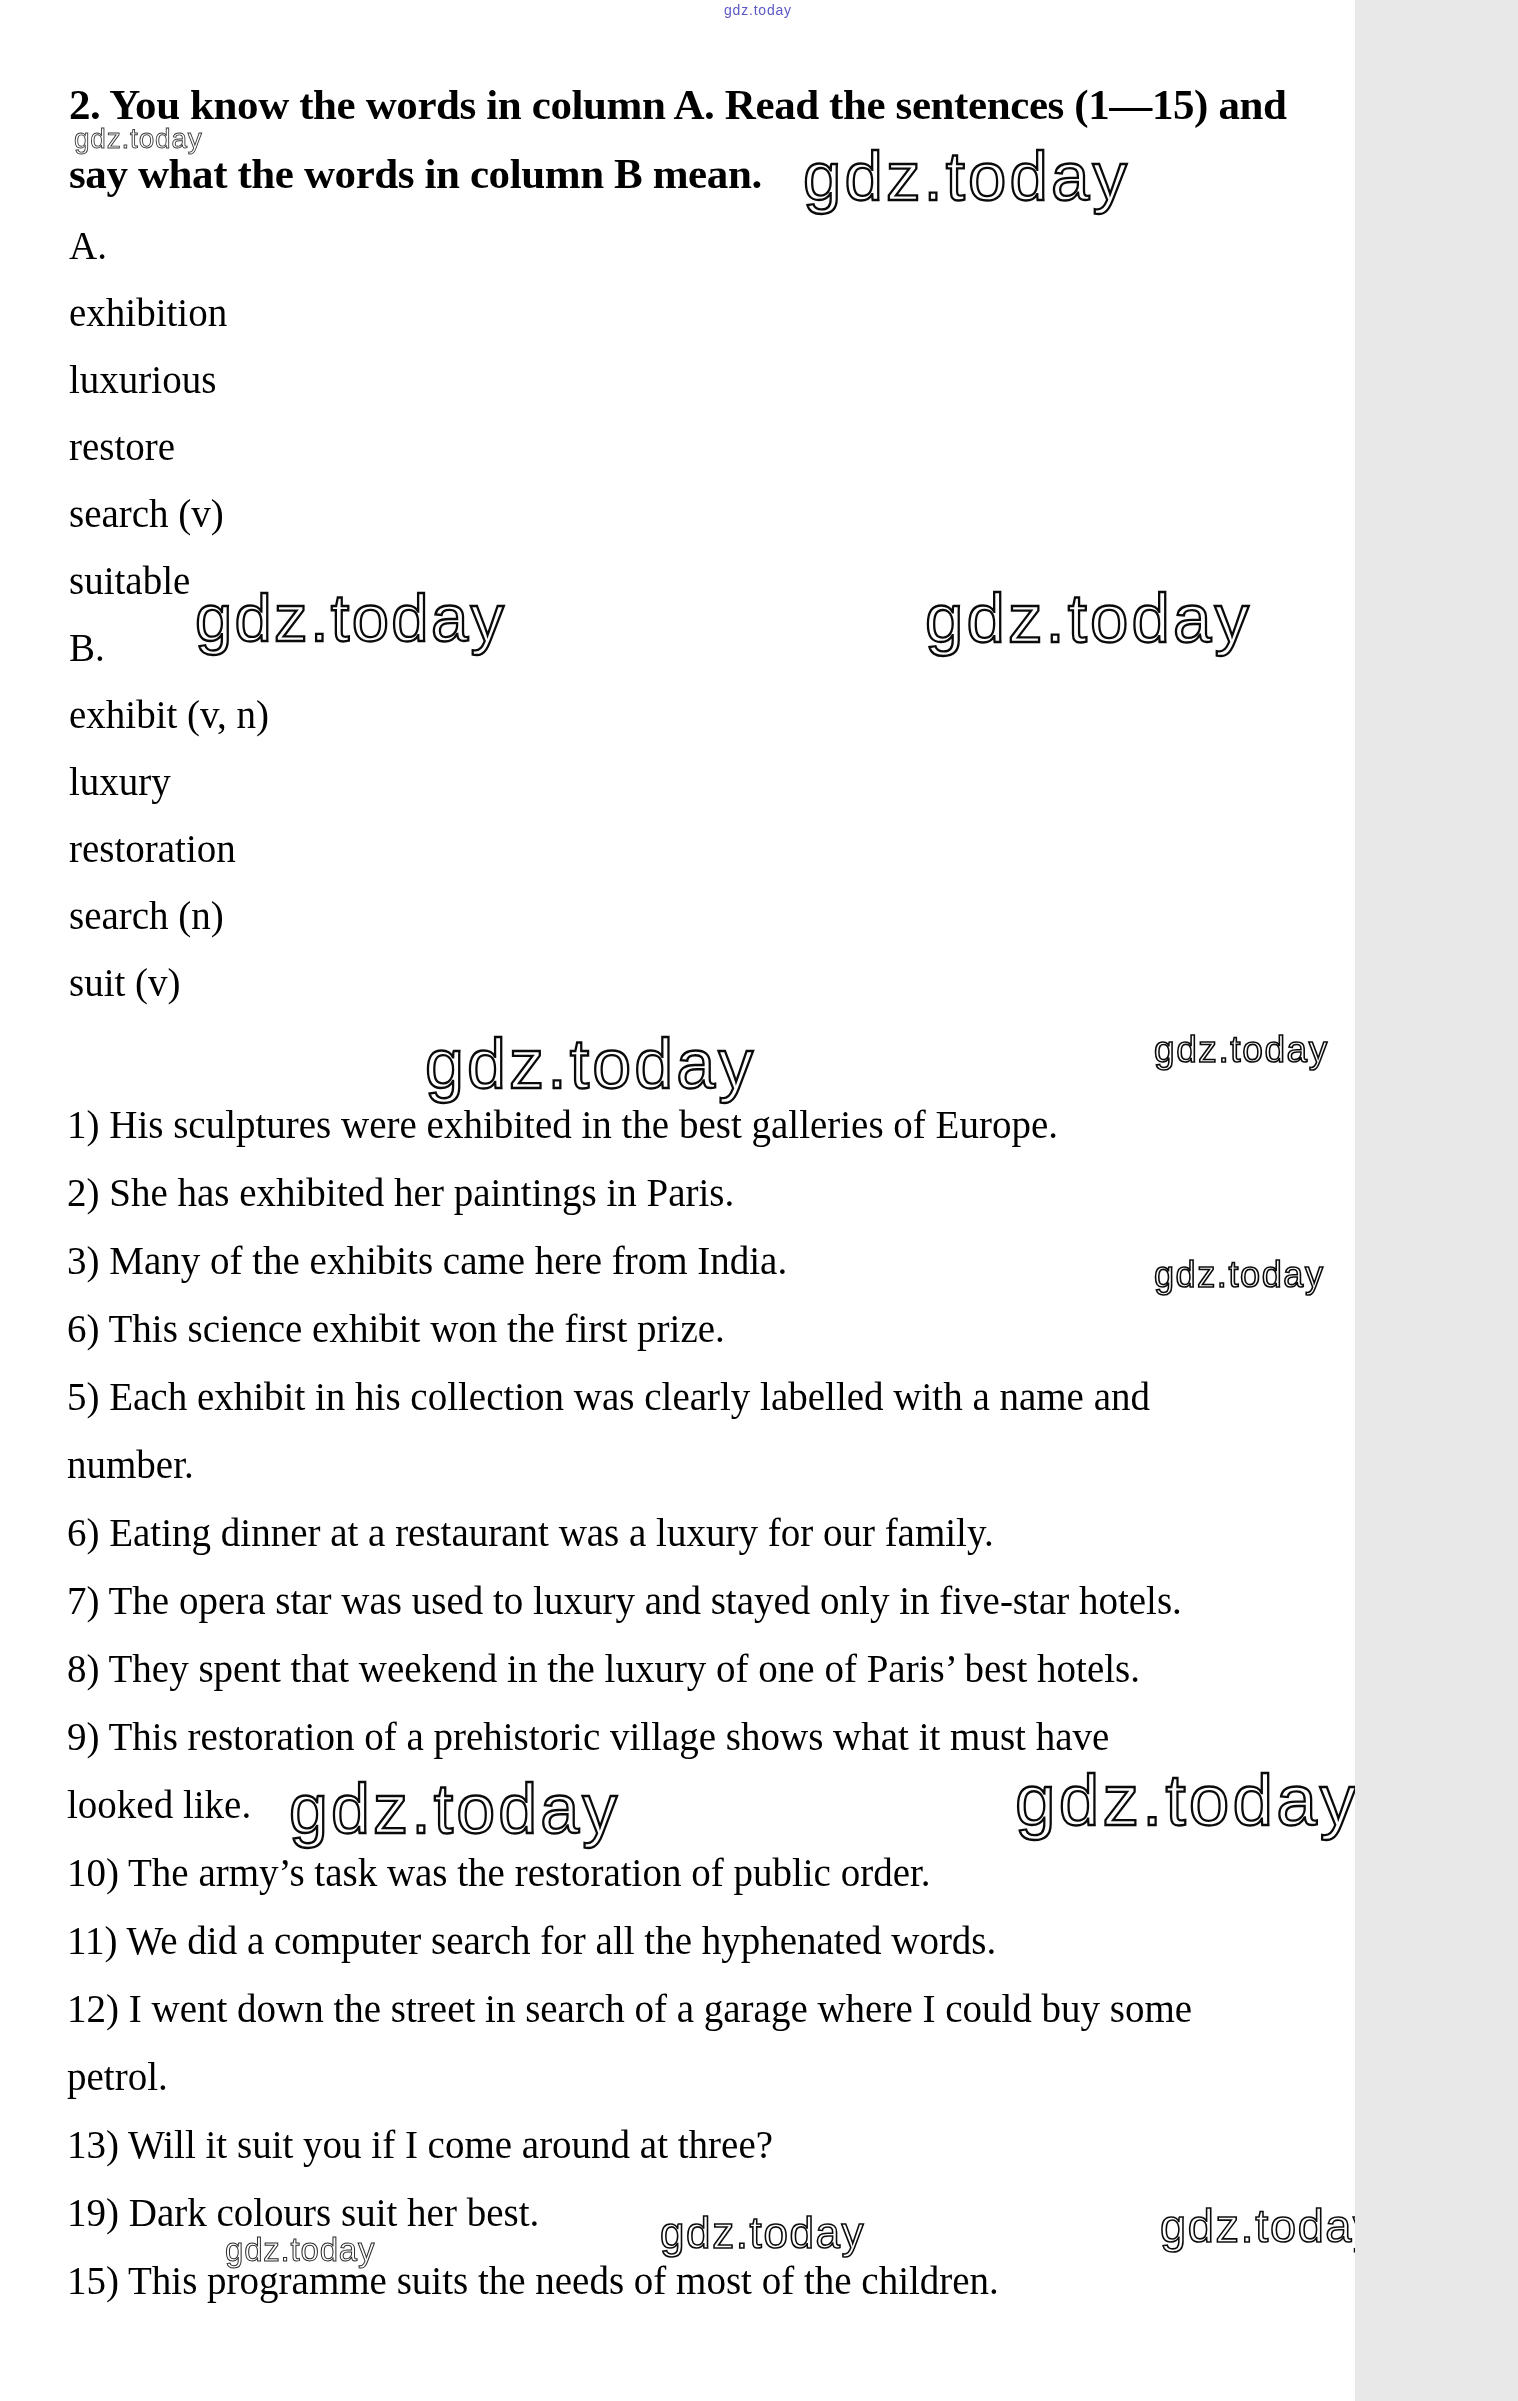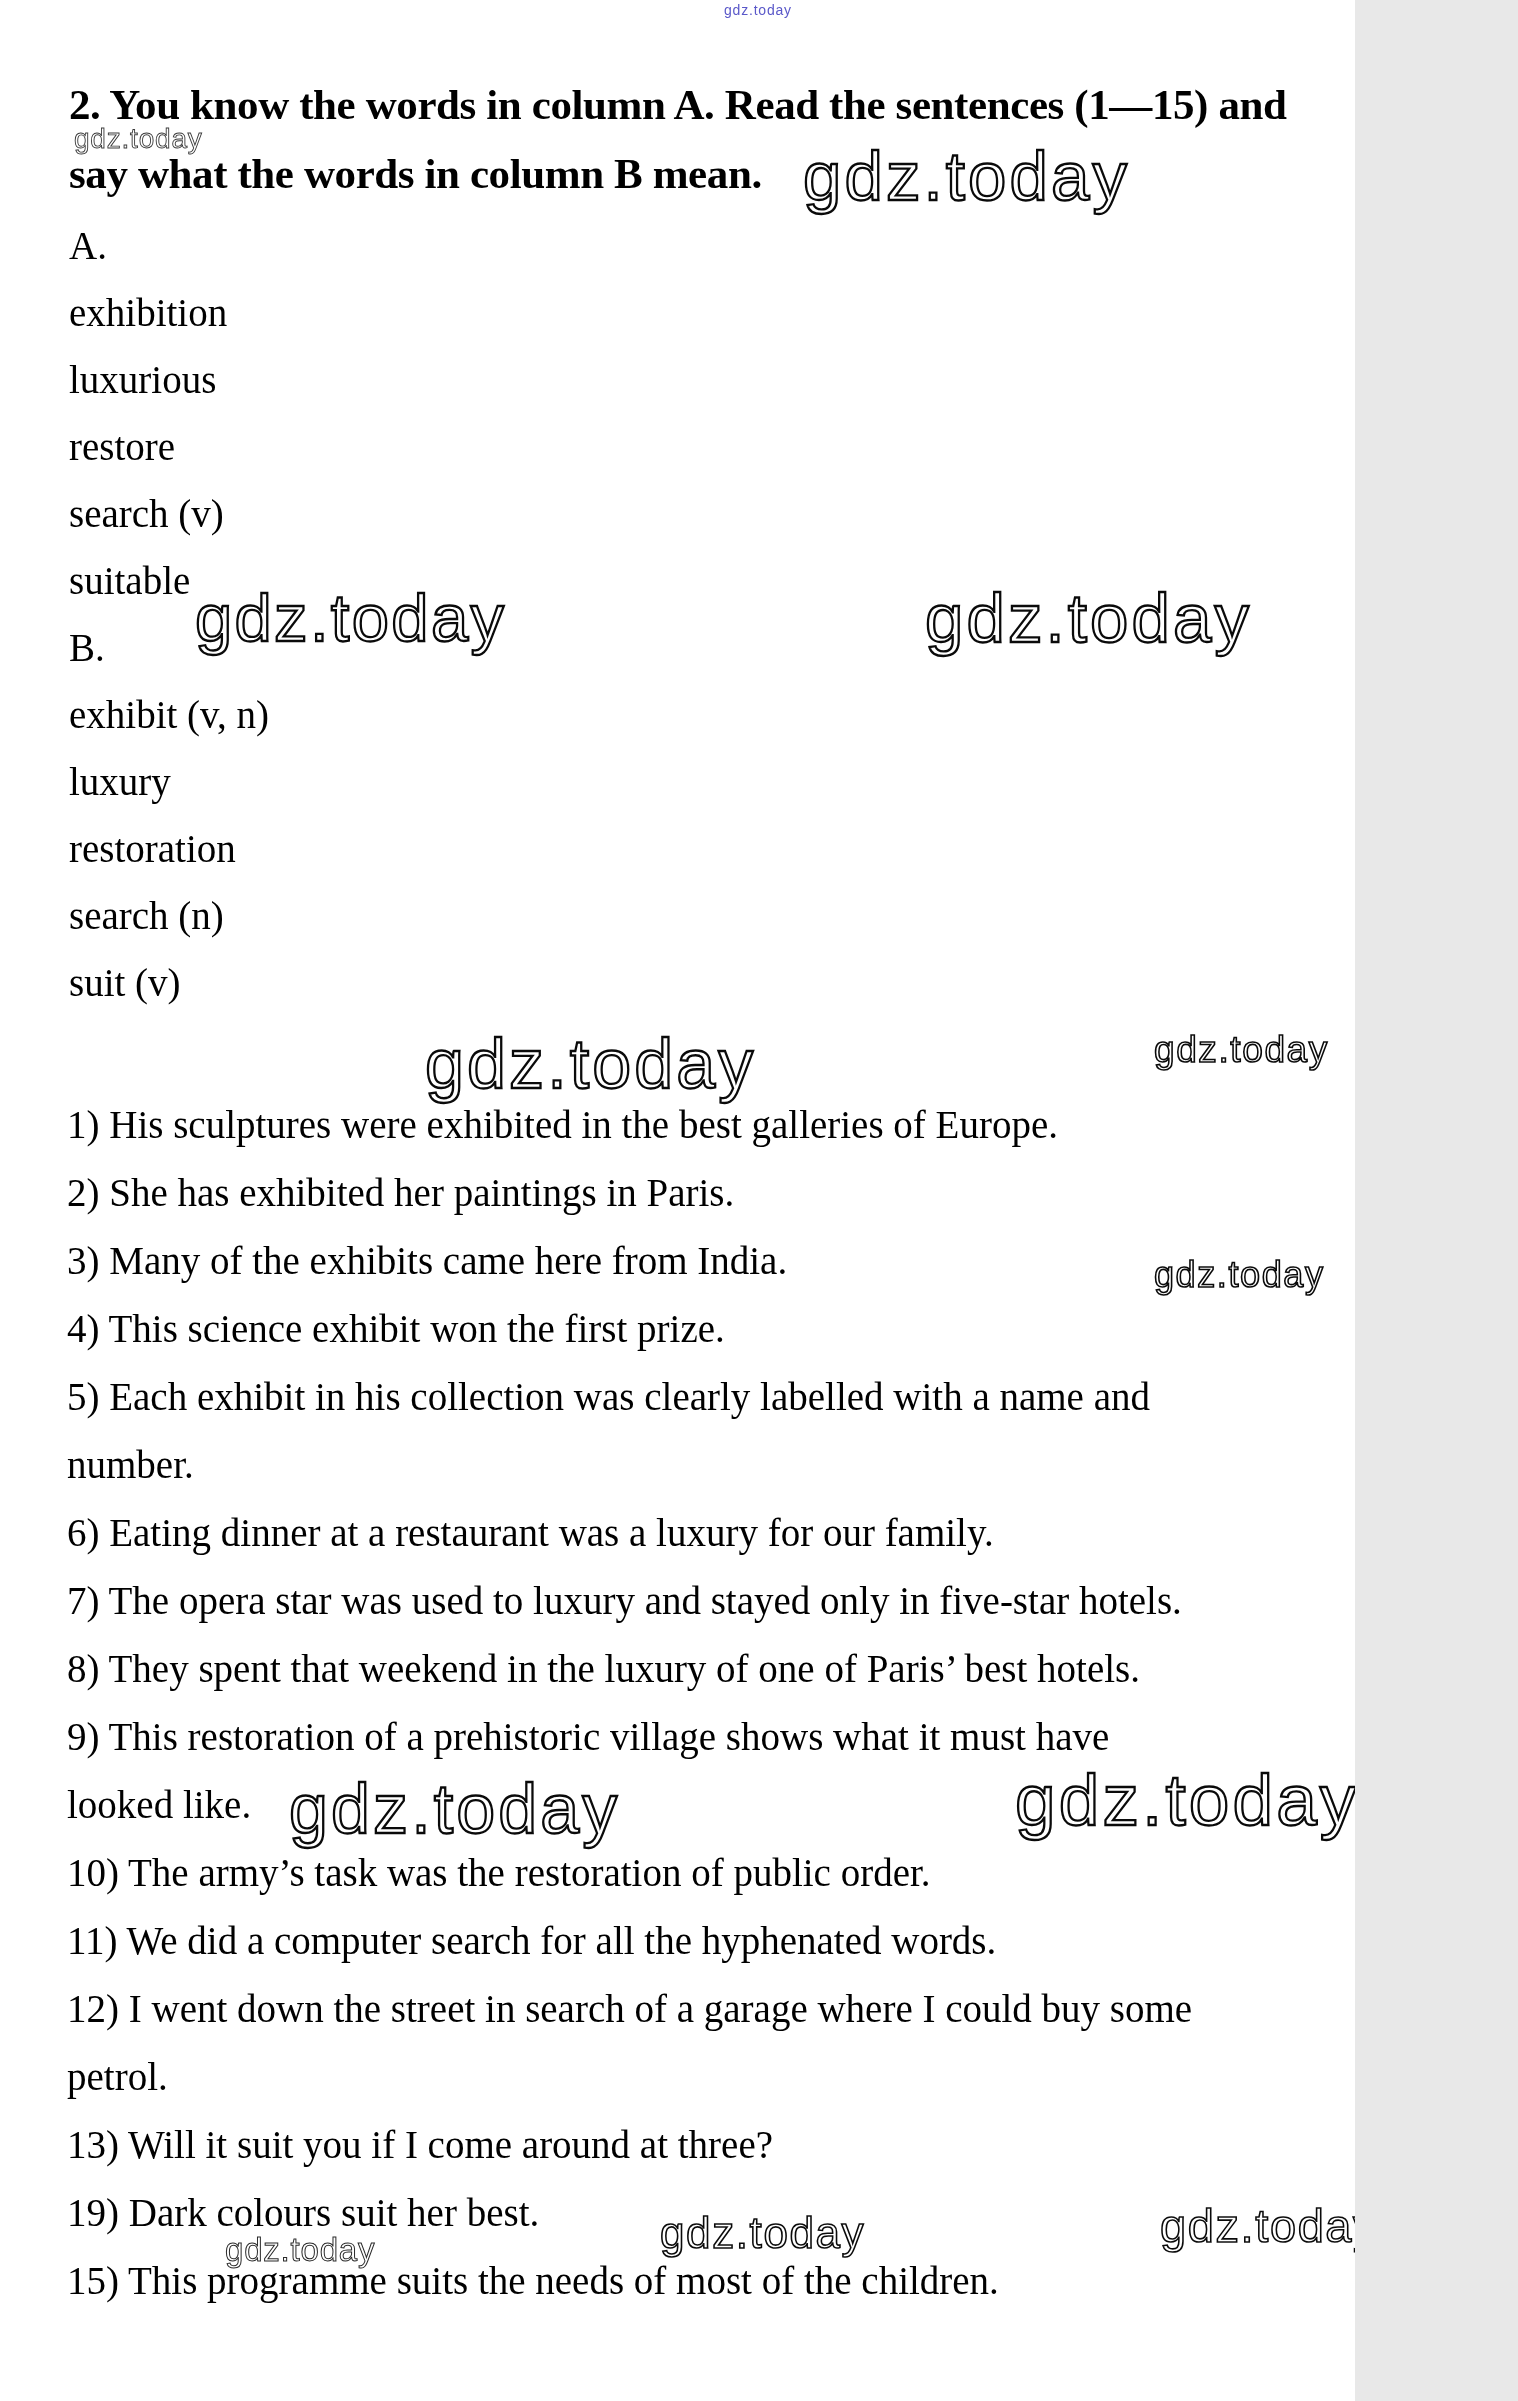--- a/index.html
+++ b/index.html
@@ -94,21 +94,21 @@
       <div class="line">luxury</div>
       <div class="line">restoration</div>
       <div class="line">search (n)</div>
       <div class="line">suit (v)</div>
     </div>
 
   <div class="sentences">
       <div class="line">1) His sculptures were exhibited in the best galleries of Europe.</div>
       <div class="line">2) She has exhibited her paintings in Paris.</div>
       <div class="line">3) Many of the exhibits came here from India.</div>
-      <div class="line">4) This science exhibit won the first prize.</div>
+      <div class="line">6) This science exhibit won the first prize.</div>
       <div class="line">5) Each exhibit in his collection was clearly labelled with a name and</div>
       <div class="line">number.</div>
       <div class="line">6) Eating dinner at a restaurant was a luxury for our family.</div>
       <div class="line">7) The opera star was used to luxury and stayed only in five-star hotels.</div>
       <div class="line">8) They spent that weekend in the luxury of one of Paris’ best hotels.</div>
       <div class="line">9) This restoration of a prehistoric village shows what it must have</div>
       <div class="line">looked like.</div>
       <div class="line">10) The army’s task was the restoration of public order.</div>
       <div class="line">11) We did a computer search for all the hyphenated words.</div>
       <div class="line">12) I went down the street in search of a garage where I could buy some</div>

